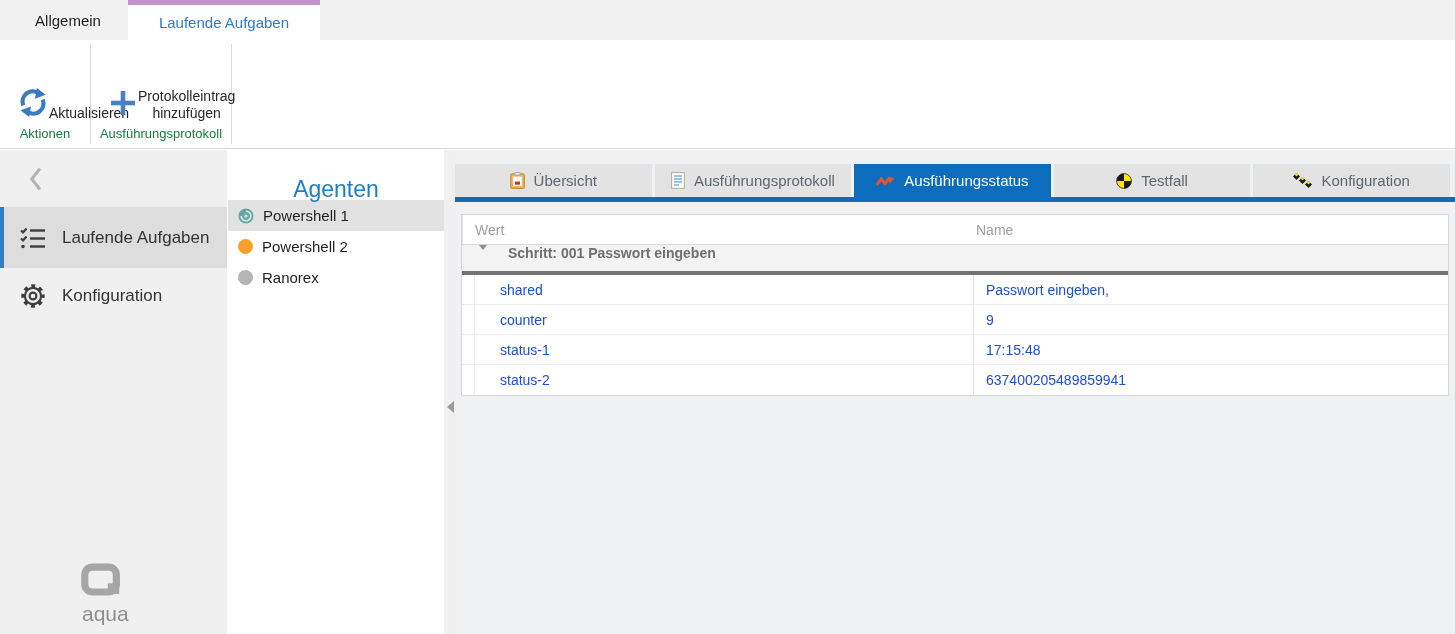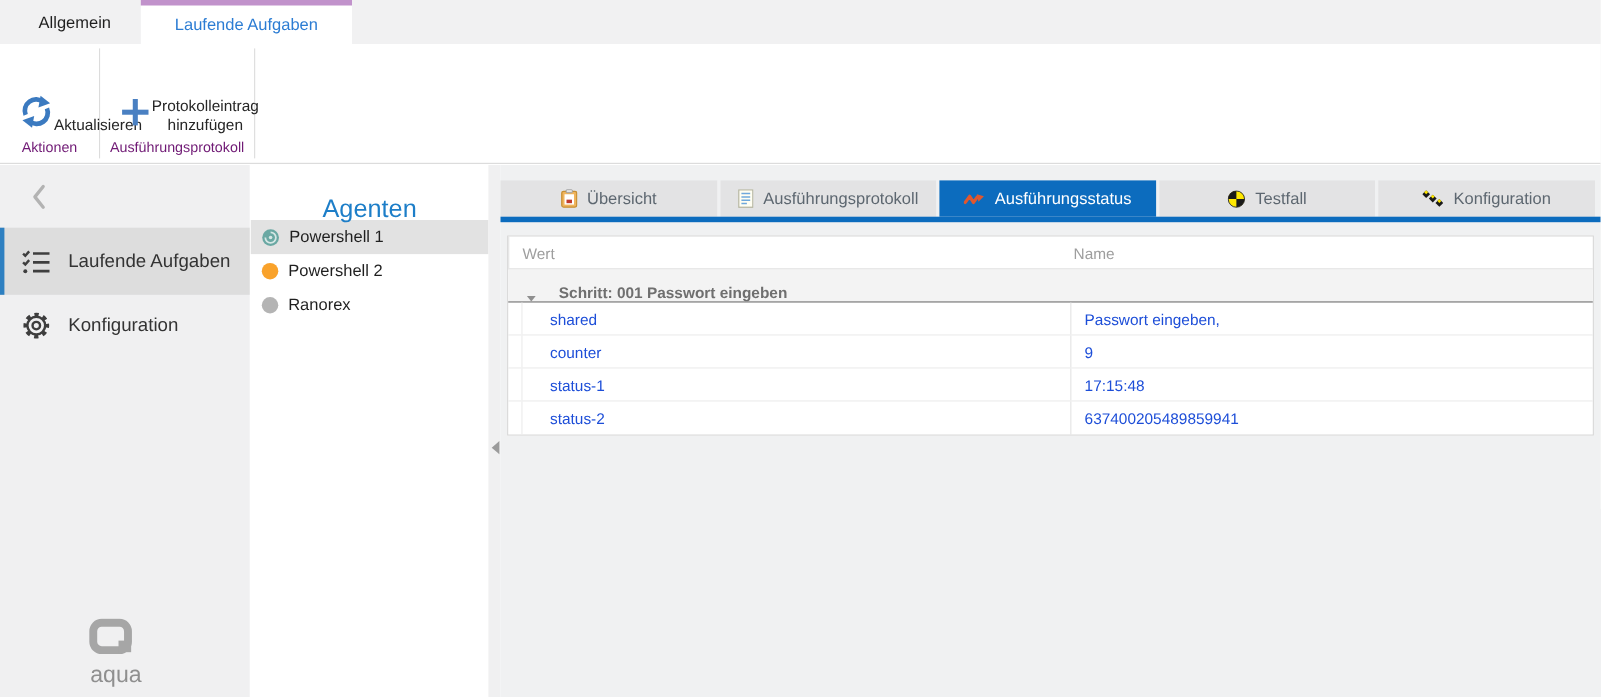--- a/index.html
+++ b/index.html
@@ -17,21 +17,21 @@
   .rtab.active  { left:128px; width:192px; background:#fff; border-top:5px solid #c192cb; color:#2b7cd3; }
 
   
   .ribbon { position:absolute; top:40px; left:0; width:1455px; height:109px; background:#fff; border-bottom:1px solid #d9d9d9; }
   .rgroup { position:absolute; top:4px; height:100px; border-right:1px solid #dcdcdc; }
   .rgroup.g1 { left:0; width:91px; }
   .rgroup.g2 { left:91px; width:141px; }
   .rbtn { position:absolute; top:2px; left:17px; right:0; height:76px; display:flex; align-items:flex-end; cursor:default; }
   .rbtn svg { margin-top:4px; }
   .rbtn-label { margin-top:5px; font-size:14px; color:#262626; text-align:center; line-height:17px; }
-  .rgroup-caption { position:absolute; bottom:3px; left:0; right:0; text-align:center; font-size:13px; color:#701a75; }
+  .rgroup-caption { position:absolute; bottom:3px; left:0; right:0; text-align:center; font-size:13px; color:#15803d; }
 
   
   .main { position:absolute; top:150px; left:0; width:1455px; height:484px; }
 
   
   .sidebar { position:absolute; top:0; left:0; width:227px; height:484px; background:#f0f0f1; }
   .collapse-btn { position:absolute; top:16px; left:20px; width:30px; height:30px; display:flex; align-items:center; justify-content:center; cursor:default; }
   .nav-item { position:absolute; left:0; width:227px; display:flex; align-items:center; font-size:17px; color:#333; cursor:default; }
   .nav-item .nav-icon { width:30px; margin:0 14px 0 18px; display:flex; justify-content:center; }
   .nav-item.selected { background:#dddddd; border-left:4px solid #2e80c1; }
@@ -70,21 +70,21 @@
   .trow:last-child { border-bottom:none; }
   .thead { border-bottom:1px solid #d9d9d9; }
   .thead .cell { color:#9e9e9e; }
   .cell { display:flex; align-items:center; font-size:14px; color:#1d4ed8; }
   .cell-name { width:511px; flex:none; }
   .cell-name .indent { width:13px; align-self:stretch; border-right:1px solid #ececec; flex:none; }
   .cell-name .txt { padding-left:25px; }
   .thead .cell-name .txt { padding-left:39px; }
   .cell-wert { flex:1; border-left:1px solid #e3e3e3; padding-left:12px; }
   .thead .cell-wert { border-left:1px solid #e3e3e3; }
-  .grouprow { display:flex; height:30px; align-items:flex-end; background:#f3f3f3; border-bottom:1px solid #737373; }
+  .grouprow { display:flex; height:30px; align-items:flex-start; background:#f3f3f3; border-bottom:4px solid #737373; }
   .expander { margin-left:17px; width:0; height:0;
     border-left:4px solid transparent; border-right:4px solid transparent; border-top:5px solid #8f8f8f; }
   .grouptext { margin-left:21px; font-size:14px; font-weight:bold; color:#6f6f6f; }
 </style>
 </head>
 <body>
 
 <div class="tabband">
   <div class="rtab inactive">
     <span>Allgemein</span>

